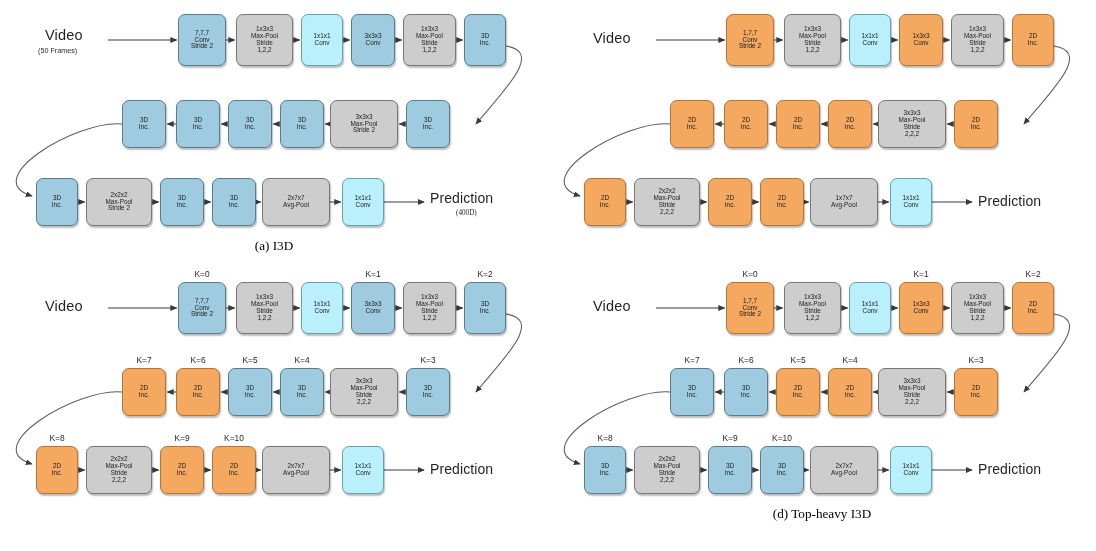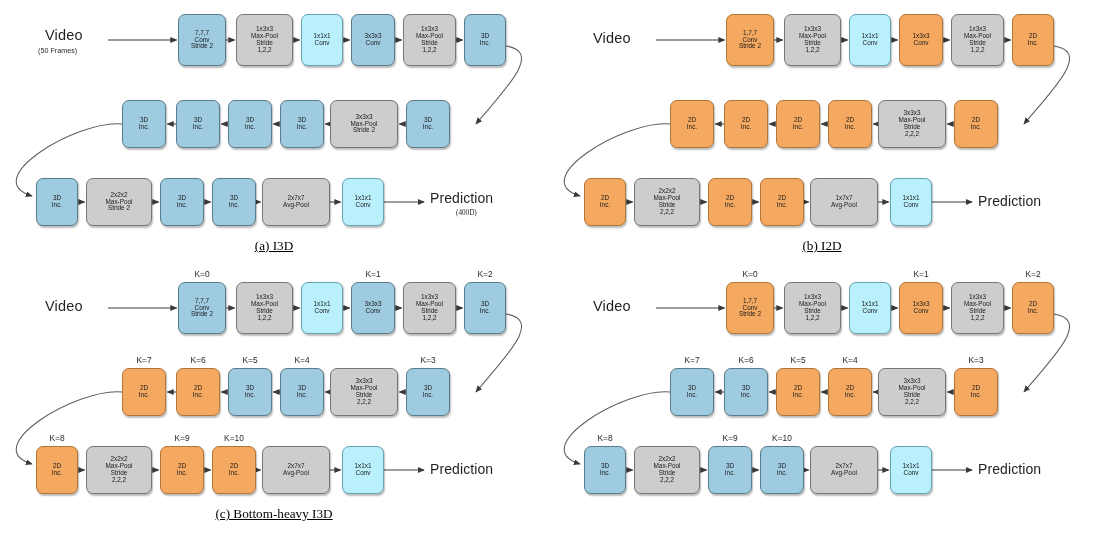--- a/index.html
+++ b/index.html
@@ -16,21 +16,21 @@
   .cyan{background:#b9f0fb;border-color:#63a4b4;}
   .orange{background:#f4a860;border-color:#b37636;}
   .gray{background:#cdcdcd;border-color:#777;}
   
   .lbl{position:absolute;white-space:nowrap;}
   .vid{font-size:14.5px;letter-spacing:0.2px;}
   .vidsub{font-size:7.2px;}
   .pred{font-size:14px;letter-spacing:0.1px;}
   .predsub{font-size:7.2px;}
   .klbl{font-size:8.4px;}
-  .caption{position:absolute;font-family:"Liberation Serif",serif;font-size:13.2px;color:#000;white-space:nowrap;text-decoration:underline;}
+  .caption{position:absolute;font-family:"Liberation Serif",serif;font-size:13.2px;color:#000;white-space:nowrap;}
   svg{position:absolute;left:0;top:0;overflow:visible;}
   .ln{stroke:#3a3a3a;stroke-width:1.05;fill:none;}
   .cv{stroke:#5d5d5d;stroke-width:1.05;fill:none;}
 </style>
 </head>
 <body>
 
 <div class="figure">
     <div class="panel" style="left: 0px; top: 0px; width: 548px; height: 268px;">
       <svg width="548" height="268">
@@ -247,21 +247,20 @@
       <div class="box gray" style="left: 262px; top: 178px; width: 68px; height: 48px;">
         <span>1x7x7</span>
         <span>Avg-Pool</span>
       </div>
       <div class="box cyan" style="left: 342px; top: 178px; width: 42px; height: 48px;">
         <span>1x1x1</span>
         <span>Conv</span>
       </div>
       <div class="lbl vid" style="left: 45px; top: 30px;">Video</div>
       <div class="lbl pred" style="left: 430px; top: 193px;">Prediction</div>
-      <div class="caption" style="left: 0px; top: 238px; width: 548px; text-align: center;">(b)  I2D</div>
     </div>
     <div class="panel" style="left: 0px; top: 268px; width: 548px; height: 268px;">
       <svg width="548" height="268">
         <defs>
           <marker id="ah-c" markerWidth="7" markerHeight="6" refX="6.2" refY="3" orient="auto" markerUnits="userSpaceOnUse">
             <path d="M0,0 L7,3 L0,6 z" fill="#3a3a3a"></path>
           </marker>
         </defs>
         <line x1="226" y1="40" x2="234.5" y2="40" class="ln" marker-end="url(#ah-c)"></line>
         <line x1="293" y1="40" x2="299.5" y2="40" class="ln" marker-end="url(#ah-c)"></line>
@@ -370,21 +369,20 @@
       <div class="box gray" style="left: 262px; top: 178px; width: 68px; height: 48px;">
         <span>2x7x7</span>
         <span>Avg-Pool</span>
       </div>
       <div class="box cyan" style="left: 342px; top: 178px; width: 42px; height: 48px;">
         <span>1x1x1</span>
         <span>Conv</span>
       </div>
       <div class="lbl vid" style="left: 45px; top: 30px;">Video</div>
       <div class="lbl pred" style="left: 430px; top: 193px;">Prediction</div>
-      <div class="caption" style="left: 0px; top: 238px; width: 548px; text-align: center;">(c)  Bottom-heavy I3D</div>
     </div>
     <div class="panel" style="left: 548px; top: 268px; width: 548px; height: 268px;">
       <svg width="548" height="268">
         <defs>
           <marker id="ah-d" markerWidth="7" markerHeight="6" refX="6.2" refY="3" orient="auto" markerUnits="userSpaceOnUse">
             <path d="M0,0 L7,3 L0,6 z" fill="#3a3a3a"></path>
           </marker>
         </defs>
         <line x1="226" y1="40" x2="234.5" y2="40" class="ln" marker-end="url(#ah-d)"></line>
         <line x1="293" y1="40" x2="299.5" y2="40" class="ln" marker-end="url(#ah-d)"></line>
@@ -493,14 +491,15 @@
       <div class="box gray" style="left: 262px; top: 178px; width: 68px; height: 48px;">
         <span>2x7x7</span>
         <span>Avg-Pool</span>
       </div>
       <div class="box cyan" style="left: 342px; top: 178px; width: 42px; height: 48px;">
         <span>1x1x1</span>
         <span>Conv</span>
       </div>
       <div class="lbl vid" style="left: 45px; top: 30px;">Video</div>
       <div class="lbl pred" style="left: 430px; top: 193px;">Prediction</div>
+      <div class="caption" style="left: 0px; top: 238px; width: 548px; text-align: center;">(d)  Top-heavy I3D</div>
     </div>
   </div>
 
 </body></html>

